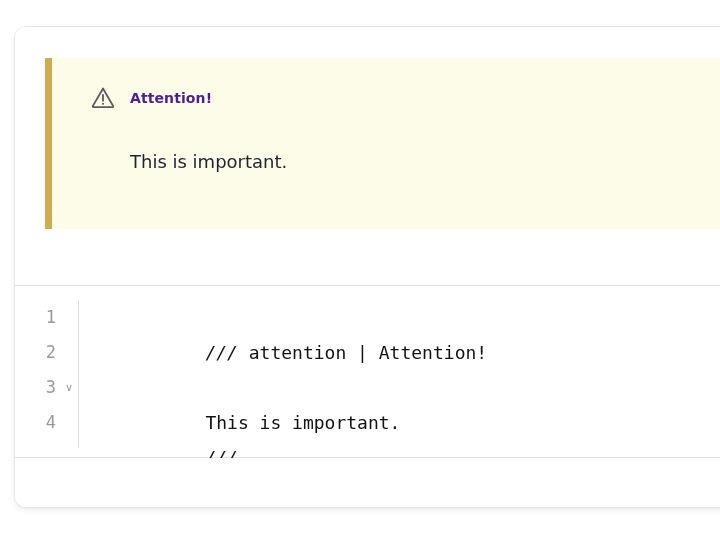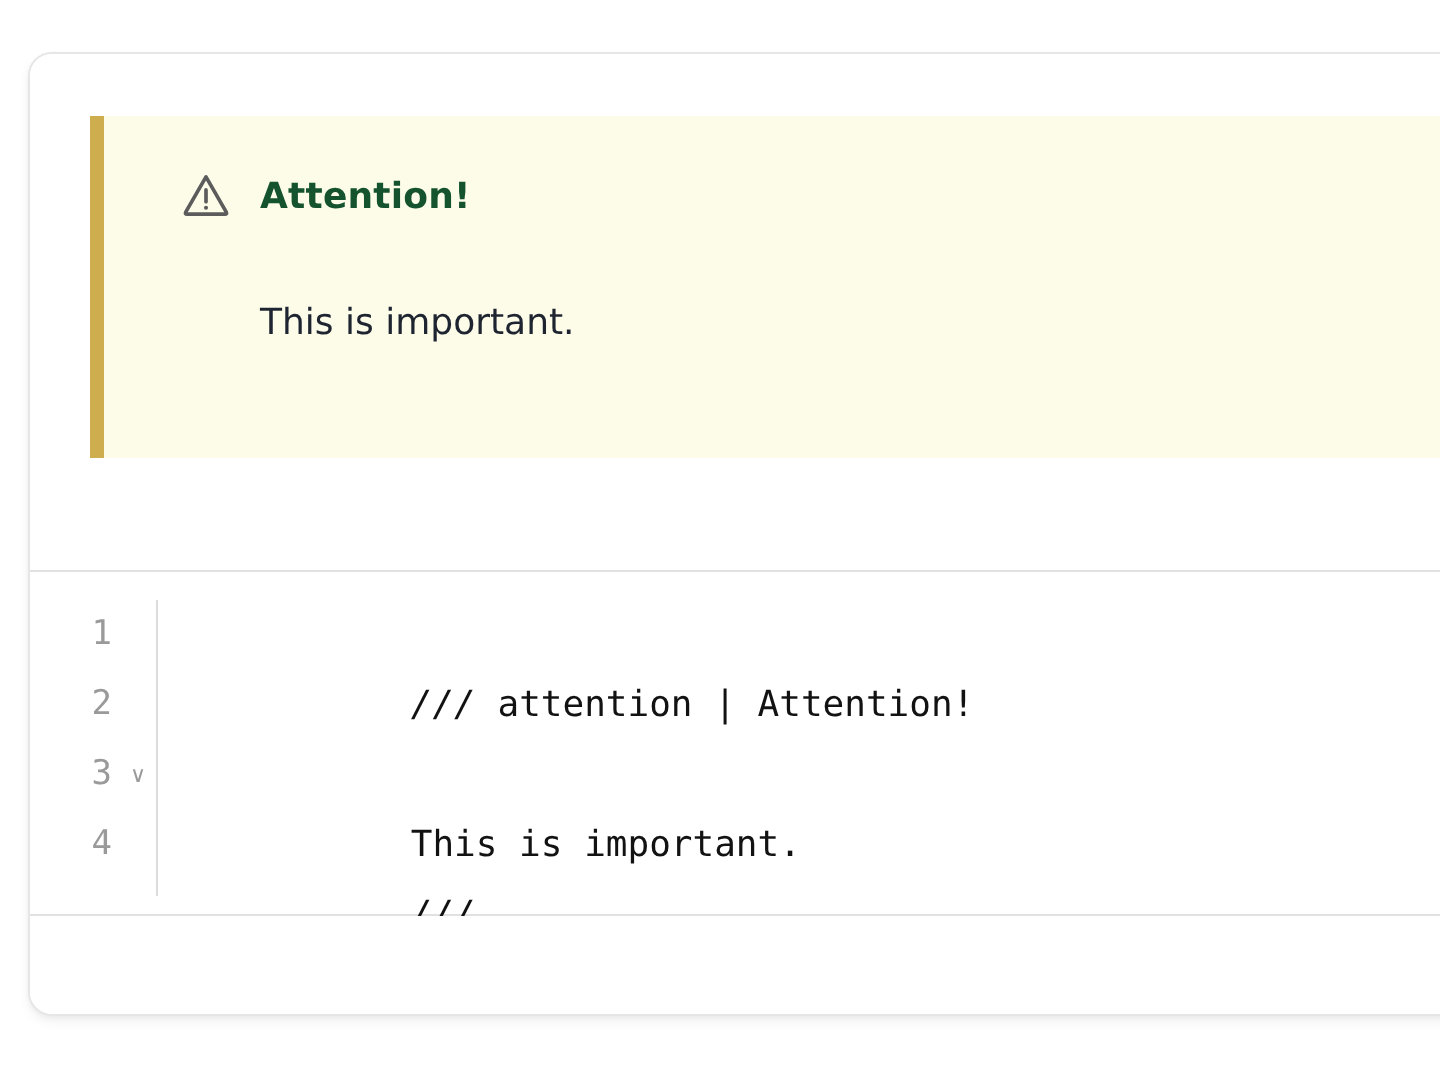--- a/index.html
+++ b/index.html
@@ -62,23 +62,23 @@
 
   .warn-icon {
     width: 26px;
     height: 26px;
     display: block;
     flex: 0 0 auto;
   }
 
   .admonition-title {
     font-family: "DejaVu Sans", sans-serif;
-    font-size: 18px;
+    font-size: 14px;
     font-weight: bold;
-    color: #14532d;
+    color: #4c1d95;
     letter-spacing: 0.1px;
     white-space: nowrap;
   }
 
   .admonition-body {
     position: absolute;
     left: 78px;
     top: 93px;
     font-family: "DejaVu Sans", sans-serif;
     font-size: 18px;

